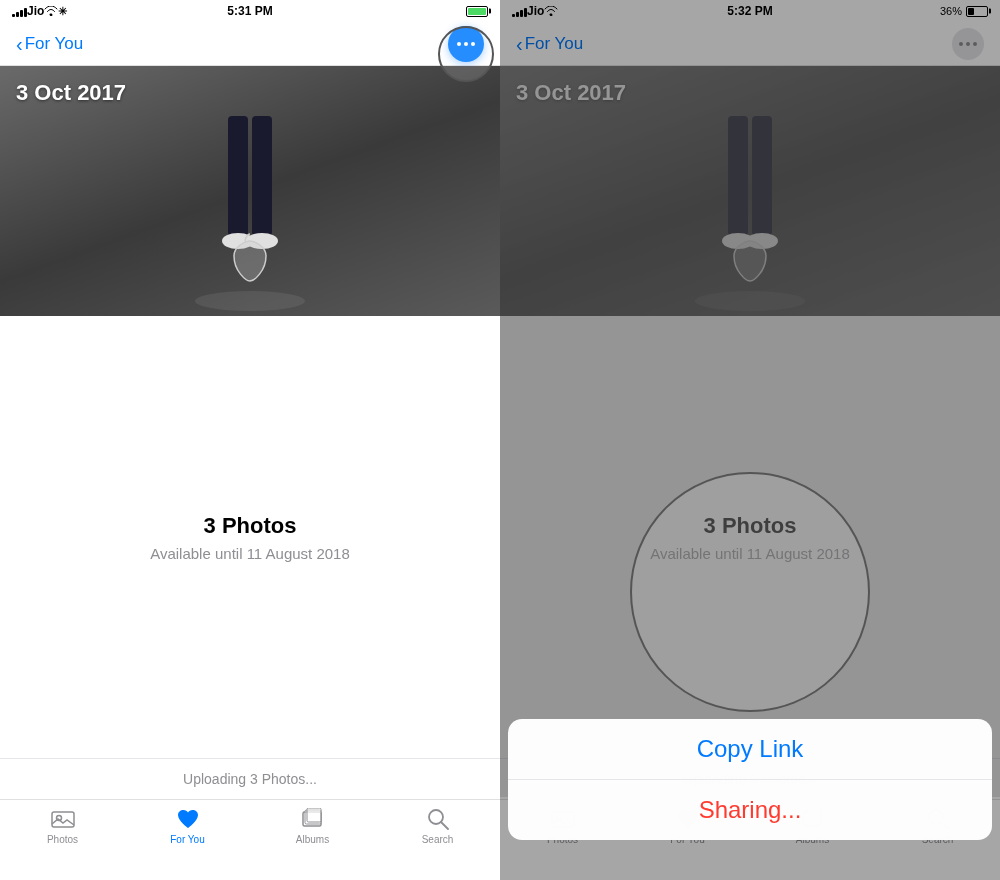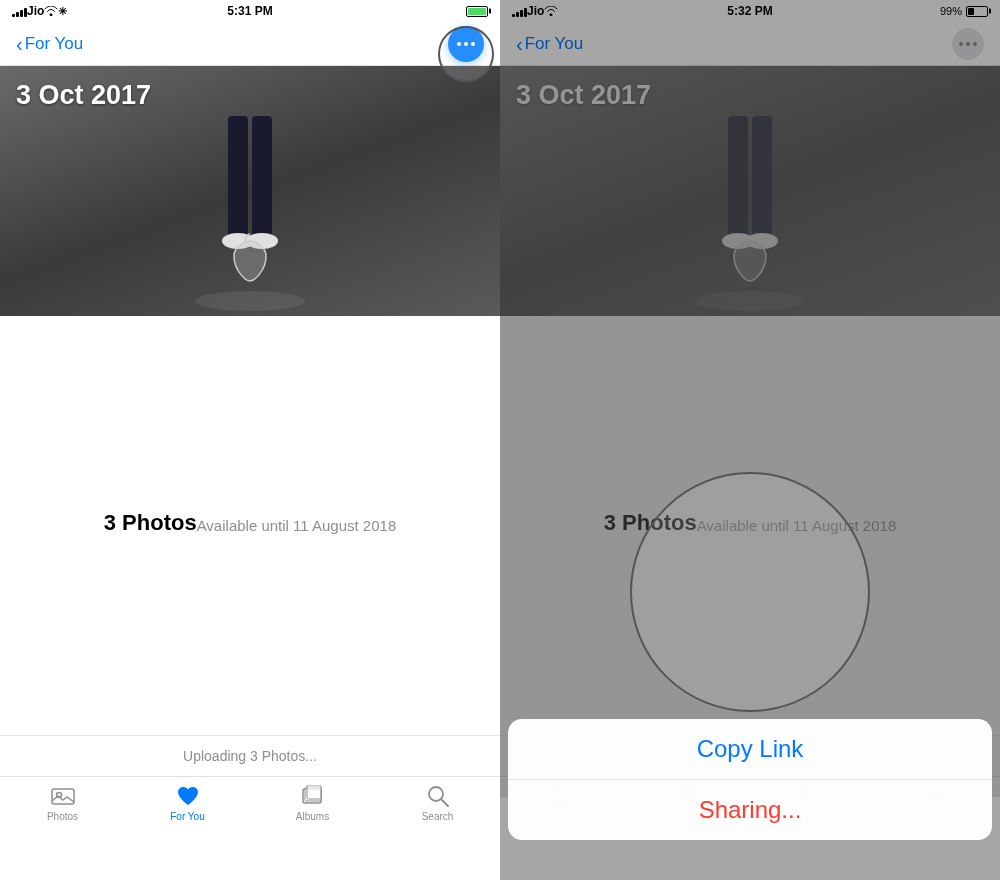--- a/index.html
+++ b/index.html
@@ -183,39 +183,39 @@
       height: 250px;
       background: linear-gradient(160deg, #6a6a6a 0%, #3a3a3a 50%, #5a5a5a 100%);
       position: relative;
       overflow: hidden;
     }
     .photo-date {
       position: absolute;
       top: 14px;
       left: 16px;
       color: #fff;
-      font-size: 27px;
+      font-size: 22px;
       font-weight: 600;
       text-shadow: 0 1px 3px rgba(0,0,0,0.5);
     }
     
     .legs-silhouette {
       position: absolute;
       bottom: 0;
       left: 50%;
       transform: translateX(-50%);
       width: 120px;
       height: 200px;
     }
 
     
     .info-area {
       flex: 1;
       display: flex;
-      flex-direction: row;
+      flex-direction: column;
       align-items: center;
       justify-content: center;
       padding: 30px 20px;
     }
     .photos-count {
       font-size: 22px;
       font-weight: 700;
       color: #000;
       margin-bottom: 6px;
     }
@@ -228,21 +228,21 @@
     .upload-status {
       padding: 12px 16px;
       text-align: center;
       font-size: 14px;
       color: #8e8e93;
       border-top: 1px solid #e5e5ea;
     }
 
     
     .tab-bar {
-      height: 104px;
+      height: 81px;
       display: flex;
       align-items: flex-start;
       justify-content: space-around;
       padding-top: 8px;
       background: rgba(255,255,255,0.92);
       border-top: 1px solid #e0e0e0;
     }
     .tab-item {
       display: flex;
       flex-direction: column;
@@ -478,21 +478,21 @@
       </div>
       <span style="font-size:12px;font-weight:600;">Jio</span>
       <svg class="wifi-icon" viewBox="0 0 14 10" fill="none">
         <path d="M7 7.5 C7.8 7.5 8.5 8.2 8.5 9S7.8 10 7 10 5.5 9.3 5.5 8.5 6.2 7.5 7 7.5z" fill="#000"></path>
         <path d="M3.5 5.5 C4.5 4.3 5.7 3.5 7 3.5S9.5 4.3 10.5 5.5" stroke="#000" stroke-width="1" fill="none" stroke-linecap="round"></path>
         <path d="M1 3 C2.8 1 4.8 0 7 0S11.2 1 13 3" stroke="#000" stroke-width="1" fill="none" stroke-linecap="round"></path>
       </svg>
     </div>
     <div class="status-bar-center">5:32 PM</div>
     <div class="status-bar-right">
-      <span style="font-size:11px;font-weight:500;">99%</span>
+      <span style="font-size:11px;font-weight:500;">36%</span>
       <div class="battery-icon">
         <div class="battery-fill normal" style="width:36%;"></div>
       </div>
     </div>
   </div>
 
   <div class="nav-bar">
     <div class="nav-back">
       <span class="chevron-left">‹</span>
       <span style="color:#007aff;font-size:17px;">For You</span>

